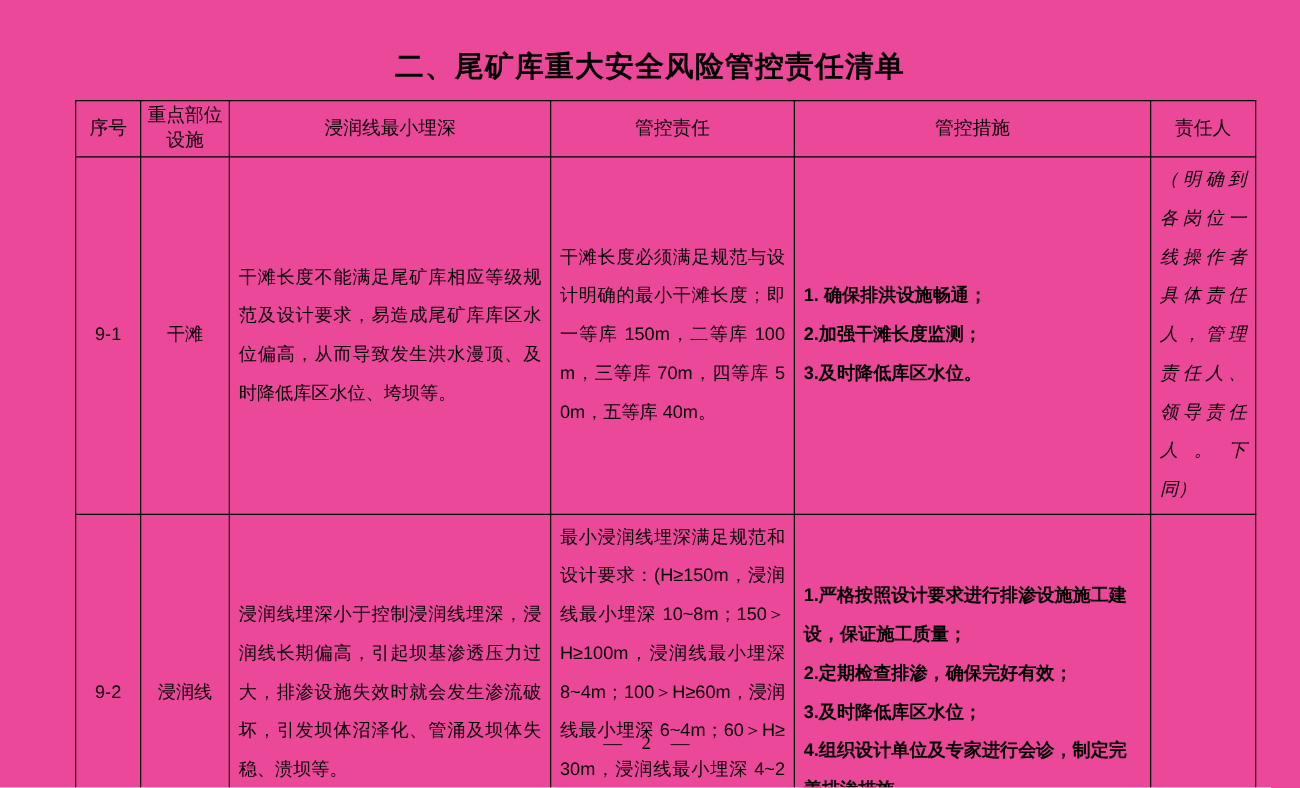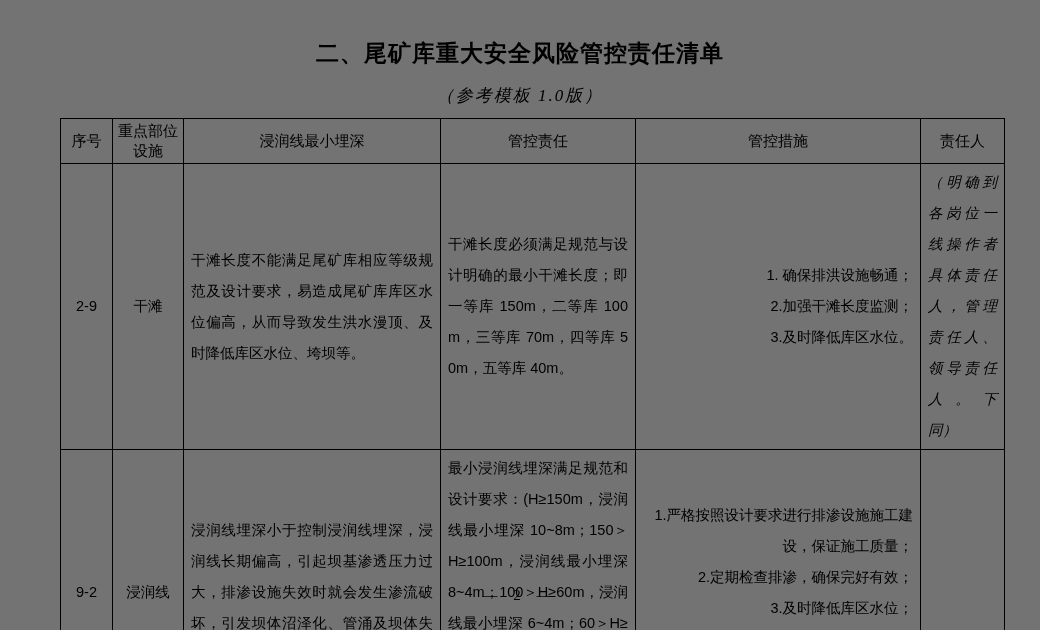--- a/index.html
+++ b/index.html
@@ -1,20 +1,20 @@
 <!DOCTYPE html>
 <html><head>
 <meta charset="utf-8">
 <style>
   html, body { margin: 0; padding: 0; background: #fff; }
   .page {
     position: relative;
     width: 1040px;
     height: 630px;
-    background: #737373;
+    background: #ec4899;
     color: #000000;
     font-family: "Liberation Sans", sans-serif;
     overflow: hidden;
   }
   .title {
     margin: 0;
     padding-top: 38px;
     text-align: center;
     font-size: 23px;
     font-weight: bold;
@@ -50,21 +50,21 @@
     text-align: center;
     font-size: 15px;
     line-height: 20px;
     padding: 2px 3px;
     height: 42px;
   }
   tr.row-1 { height: 150px; }
   tr.row-2 { height: 246px; }
   .c-center { text-align: center; }
   .c-just   { text-align: justify; }
-  .c-list   { white-space: pre-line; text-align: right; }
+  .c-list   { white-space: pre-line; text-align: left; font-weight: bold; }
   .c-person {
     font-family: "Liberation Serif", serif;
     font-style: italic;
     font-size: 12px;
     line-height: 19px;
     text-align: justify;
     padding: 4px 5px;
   }
   .footer {
     position: absolute;
@@ -76,21 +76,20 @@
     font-family: "Liberation Serif", serif;
     letter-spacing: 6px;
   }
 </style>
 </head>
 <body>
 
 <div class="page">
 
   <h1 class="title">二、尾矿库重大安全风险管控责任清单</h1>
-  <div class="subtitle">（参考模板 1.0版）</div>
 
   <table class="risk-table">
     <colgroup>
       <col style="width:52px">
       <col style="width:71px">
       <col style="width:257px">
       <col style="width:195px">
       <col style="width:285px">
       <col style="width:84px">
     </colgroup>
@@ -99,21 +98,21 @@
         <th>序号</th>
         <th>重点部位设施</th>
         <th>浸润线最小埋深</th>
         <th>管控责任</th>
         <th>管控措施</th>
         <th>责任人</th>
       </tr>
     </thead>
     <tbody>
       <tr class="row-1">
-        <td class="c-center">2-9</td>
+        <td class="c-center">9-1</td>
         <td class="c-center">干滩</td>
         <td class="c-just">干滩长度不能满足尾矿库相应等级规范及设计要求，易造成尾矿库库区水位偏高，从而导致发生洪水漫顶、及时降低库区水位、垮坝等。</td>
         <td class="c-just">干滩长度必须满足规范与设计明确的最小干滩长度；即一等库 150m，二等库 100m，三等库 70m，四等库 50m，五等库 40m。</td>
         <td class="c-list">1. 确保排洪设施畅通；
 2.加强干滩长度监测；
 3.及时降低库区水位。</td>
         <td class="c-person">（明确到各岗位一线操作者具体责任人，管理责任人、领导责任人。下同）</td>
       </tr>
       <tr class="row-2">
         <td class="c-center">9-2</td>

